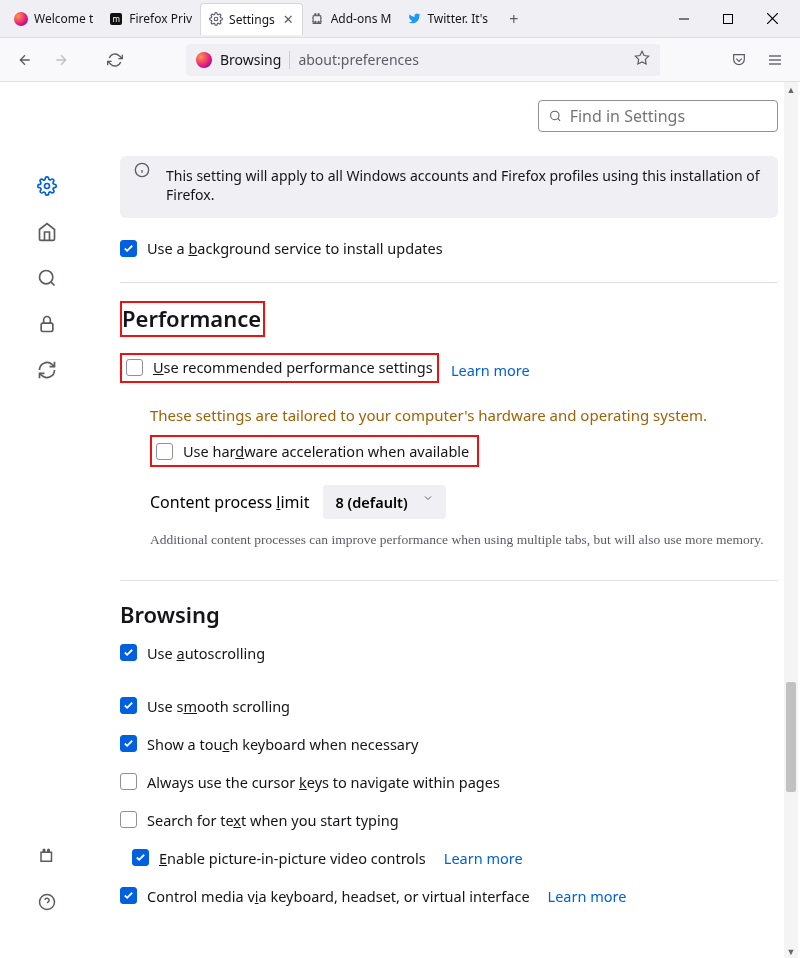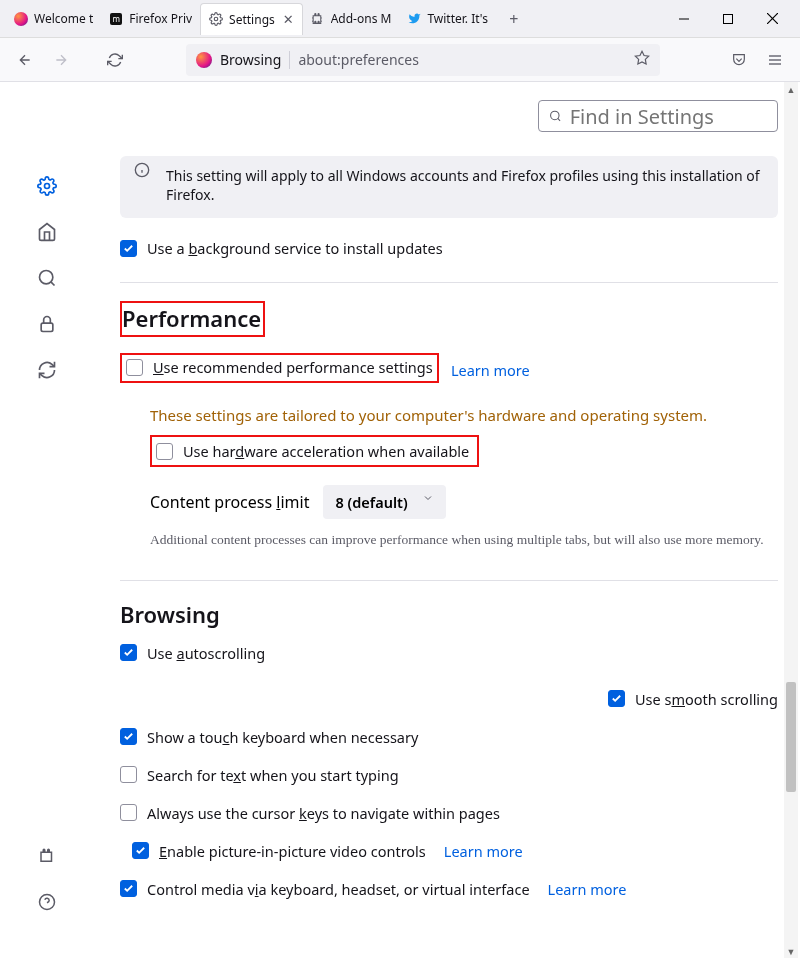--- a/index.html
+++ b/index.html
@@ -22,21 +22,21 @@
   .urlbar .sep { width:1px; height:18px; background:#cfcfd8; }
   .urlbar .addr { font-size:14px; color:#5b5b66; }
   .urlbar .star { margin-left:auto; color:#5b5b66;}
   .content { display:flex; position:relative; height: calc(958px - 38px - 44px); }
   .sidebar { width:94px; display:flex; flex-direction:column; align-items:center; padding-top:88px; gap:14px;}
   .side-icon { width:32px; height:32px; display:flex; align-items:center; justify-content:center; color:#5b5b66;}
   .side-icon.active { color:#0060df;}
   .sidebar .bottom { margin-top:auto; margin-bottom:40px; display:flex; flex-direction:column; gap:14px; align-items:center;}
   .main { flex:1; padding: 14px 22px 0 26px; position:relative; overflow:hidden;}
   .search-wrap { position:absolute; top:18px; right:22px; width:240px; height:32px; border:1px solid #8f8f9d; border-radius:4px; display:flex; align-items:center; padding:0 10px; gap:8px; color:#5b5b66;}
-  .search-wrap input { border:none; outline:none; font-size:20px; color:#5b5b66; background:transparent; width:100%;}
+  .search-wrap input { border:none; outline:none; font-size:16px; color:#5b5b66; background:transparent; width:100%;}
   .notice { margin-top:60px; background:#f0f0f4; padding:10px 14px 14px 46px; border-radius:6px; position:relative; color:#15141a; font-size:14px;}
   .notice .info-icon { position:absolute; left:14px; top:6px; color:#5b5b66;}
   .checkline { display:flex; align-items:center; gap:10px; font-size:14.5px; color:#15141a; margin-top:20px;}
   .chk { width:17px; height:17px; border:1.5px solid #8f8f9d; border-radius:3px; flex-shrink:0; display:flex; align-items:center; justify-content:center;}
   .chk.checked { background:#0060df; border-color:#0060df; color:#fff; }
   .chk.checked svg { stroke:#fff; }
   hr.div { border:none; border-top:1px solid #e0e0e6; margin:24px 0 18px 0;}
   h2.sect { font-size:22px; font-weight:600; color:#15141a; margin-bottom:12px;}
   .sub { font-size:15px; color:#a16207; margin-left:30px; margin-top:22px;}
   .indent { margin-left:30px;}
@@ -274,43 +274,43 @@
 
     <div id="browsing-list">
         <div class="checkline" style="margin-top: 14px;">
           <span class="chk checked">
             <svg width="11" height="11" viewBox="0 0 24 24" fill="none" stroke="#fff" stroke-width="4">
               <polyline points="20 6 9 17 4 12"></polyline>
             </svg>
           </span>
           <span>Use <span class="u">a</span>utoscrolling</span>
         </div>
-        <div class="checkline" style="margin-top: 26px; justify-content: flex-end;">
+        <div class="checkline" style="margin-top: 33px;">
           <span class="chk checked">
             <svg width="11" height="11" viewBox="0 0 24 24" fill="none" stroke="#fff" stroke-width="4">
               <polyline points="20 6 9 17 4 12"></polyline>
             </svg>
           </span>
           <span>Use s<span class="u">m</span>ooth scrolling</span>
         </div>
         <div class="checkline" style="margin-top: 18px;">
           <span class="chk checked">
             <svg width="11" height="11" viewBox="0 0 24 24" fill="none" stroke="#fff" stroke-width="4">
               <polyline points="20 6 9 17 4 12"></polyline>
             </svg>
           </span>
           <span>Show a tou<span class="u">c</span>h keyboard when necessary</span>
+        </div>
+        <div class="checkline" style="margin-top: 18px;">
+          <span class="chk"></span>
+          <span>Always use the cursor <span class="u">k</span>eys to navigate within pages</span>
         </div>
         <div class="checkline" style="margin-top: 18px;">
           <span class="chk"></span>
           <span>Search for te<span class="u">x</span>t when you start typing</span>
-        </div>
-        <div class="checkline" style="margin-top: 18px;">
-          <span class="chk"></span>
-          <span>Always use the cursor <span class="u">k</span>eys to navigate within pages</span>
         </div>
         <div class="checkline" style="margin-top: 18px; padding-left: 12px;">
           <span class="chk checked">
             <svg width="11" height="11" viewBox="0 0 24 24" fill="none" stroke="#fff" stroke-width="4">
               <polyline points="20 6 9 17 4 12"></polyline>
             </svg>
           </span>
           <span><span class="u">E</span>nable picture-in-picture video controls</span>
           <a class="link" href="#">Learn more</a>
         </div>

